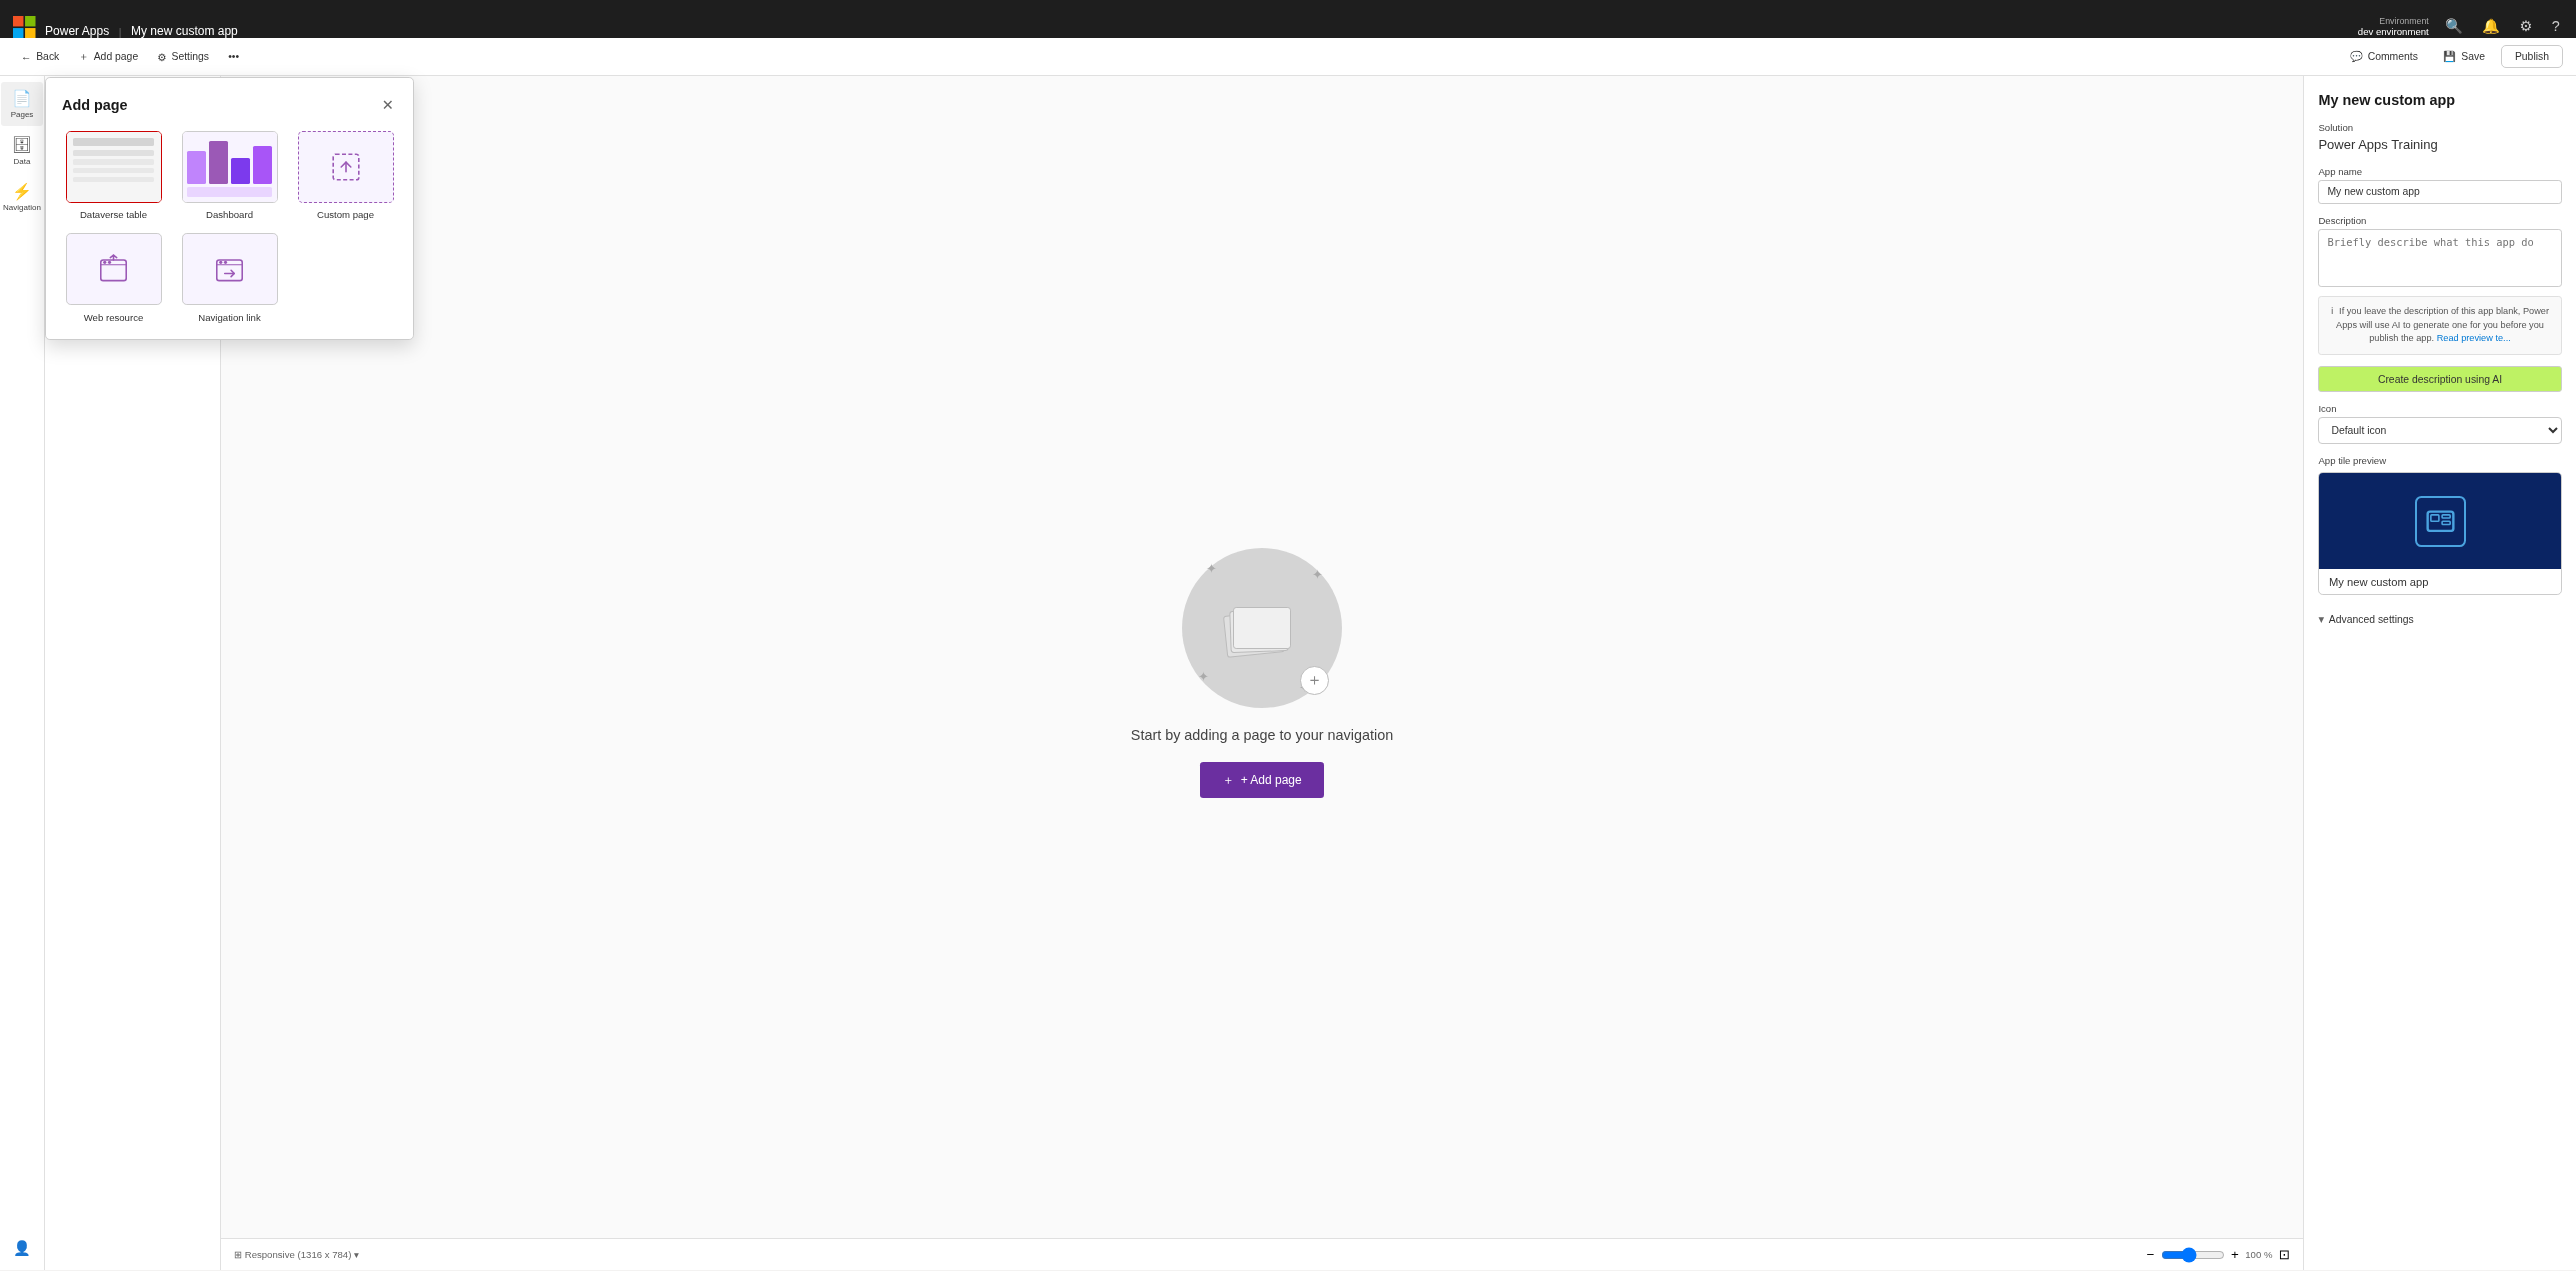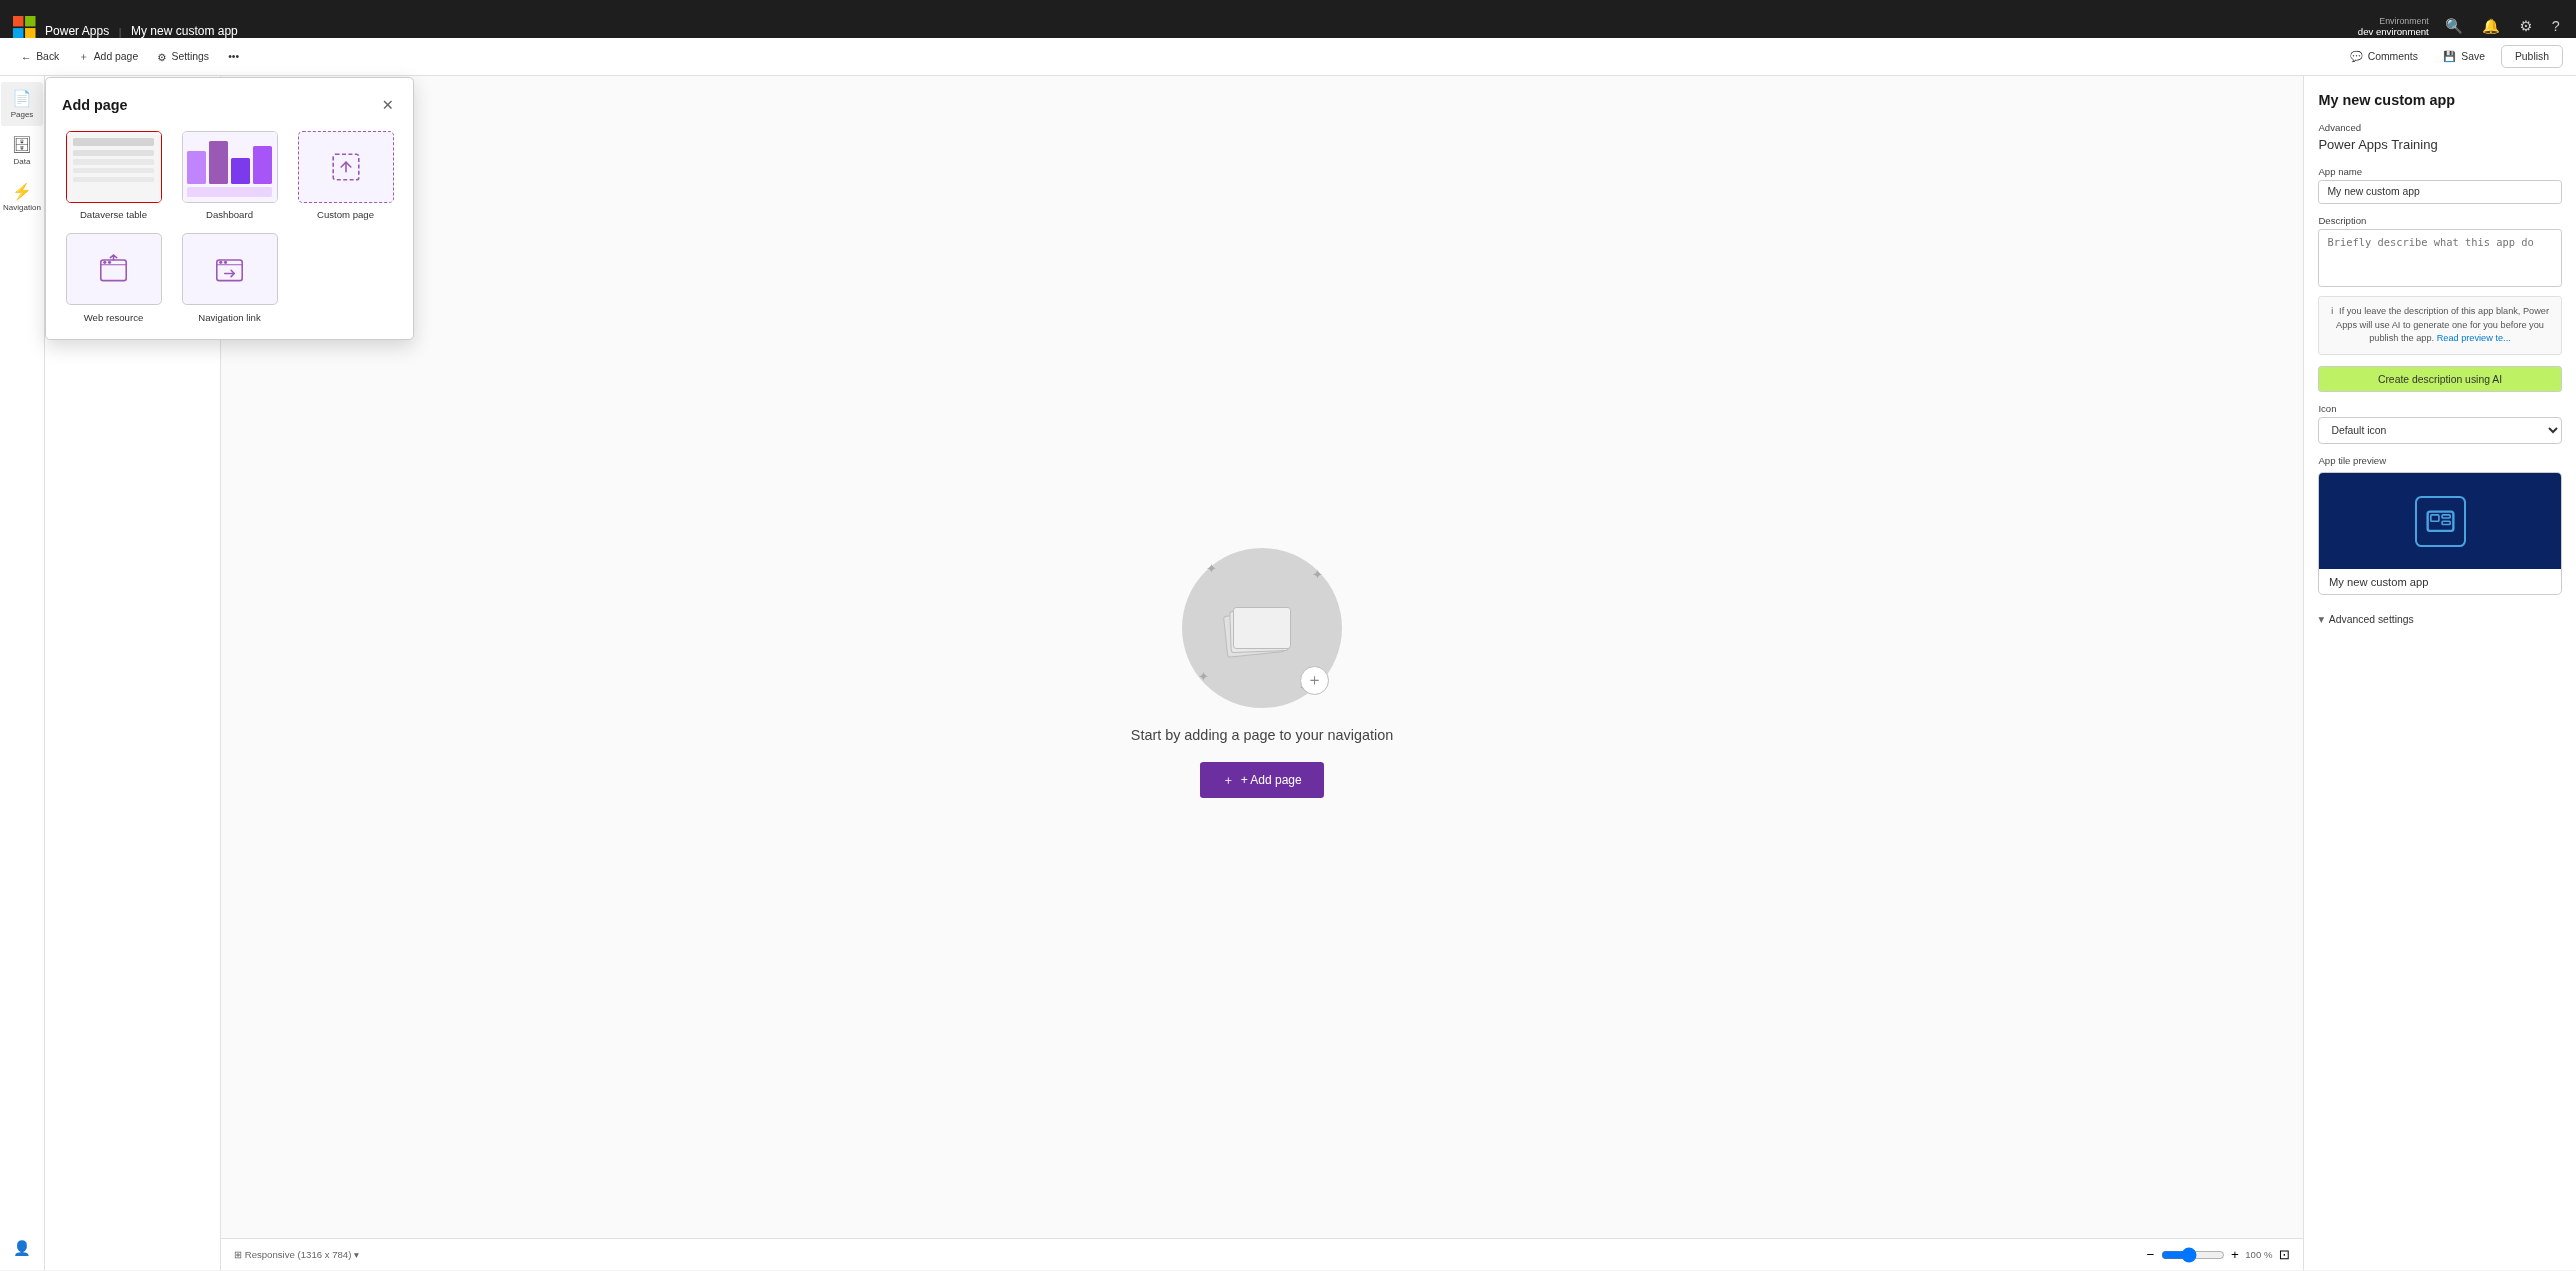--- a/index.html
+++ b/index.html
@@ -350,21 +350,21 @@
         <button style="background:none;border:none;cursor:pointer;">+</button>
         <span>100 %</span>
         <button style="background:none;border:none;cursor:pointer;">⊡</button>
       </div>
     </div>
   </div>
 
   <div class="right-panel">
     <div class="right-panel-title">My new custom app</div>
 
-    <div class="right-field-label">Advanced</div>
+    <div class="right-field-label">Solution</div>
     <div class="right-field-value">Power Apps Training</div>
 
     <div class="right-field-label">App name</div>
     <input class="right-field-input" type="text" value="My new custom app" style="">
 
     <div class="right-field-label">Description</div>
     <textarea class="right-field-textarea" placeholder="Briefly describe what this app do" style=""></textarea>
 
     <div class="ai-info-box">
       <span style="margin-right:3.2px;">ℹ</span>

